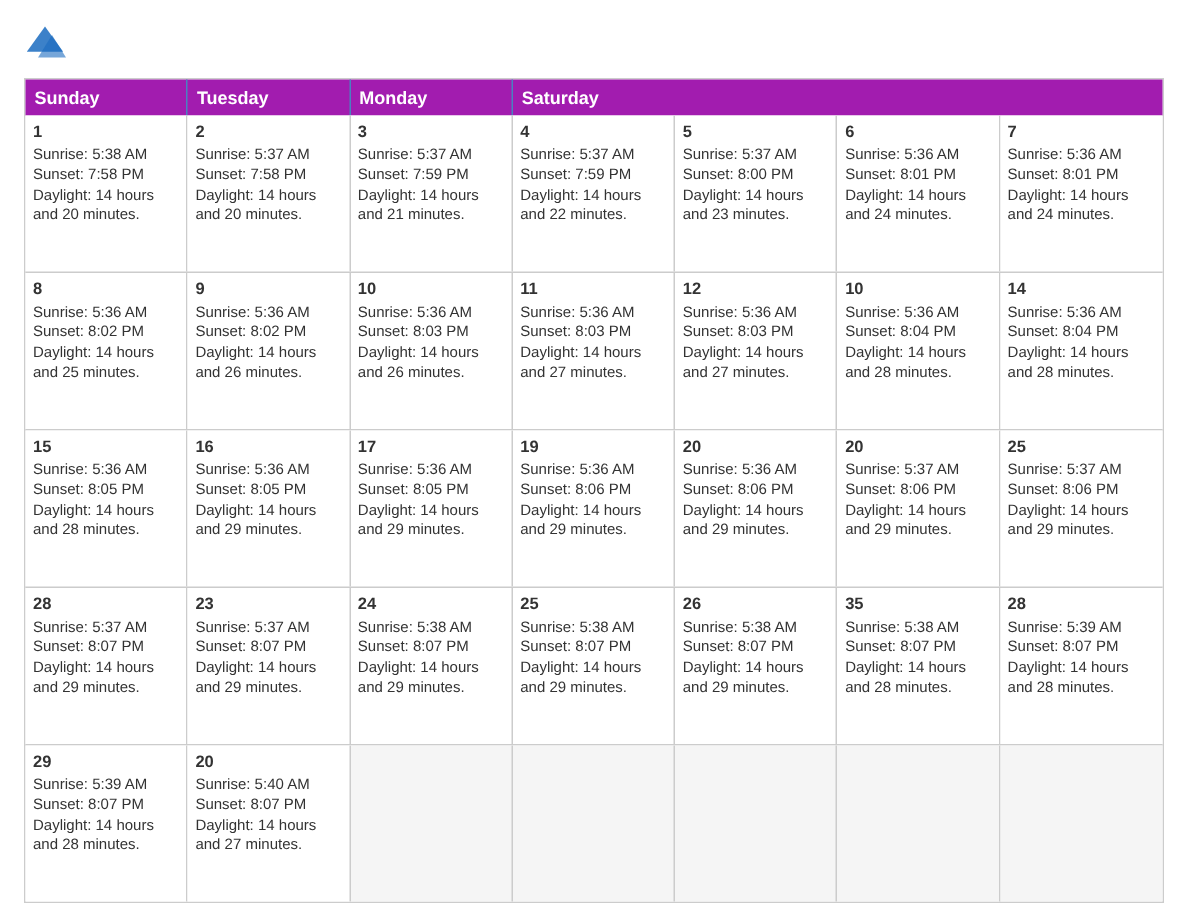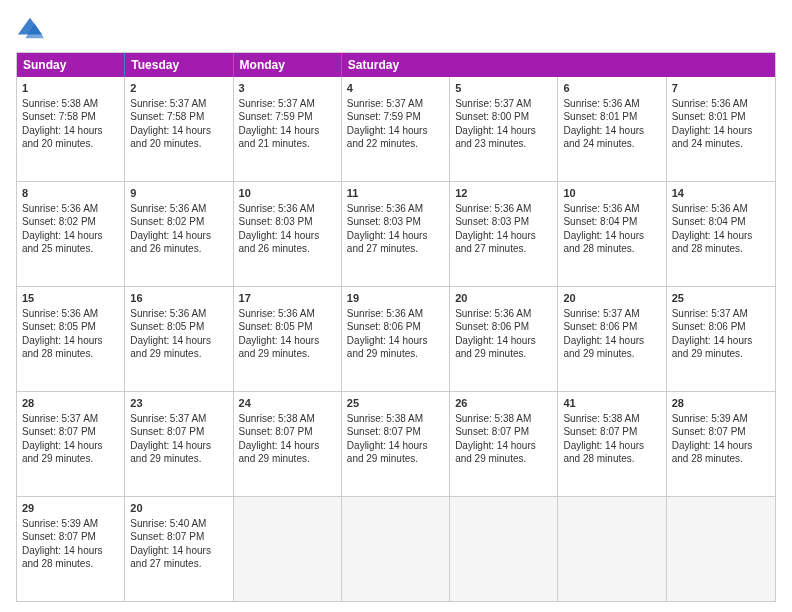--- a/index.html
+++ b/index.html
@@ -247,21 +247,21 @@
           </div>
           <div class="cal-cell">
             <span class="day-num">25</span>
             <div class="cal-cell-info">Sunrise: 5:38 AM<br>Sunset: 8:07 PM<br>Daylight: 14 hours and 29 minutes.</div>
           </div>
           <div class="cal-cell">
             <span class="day-num">26</span>
             <div class="cal-cell-info">Sunrise: 5:38 AM<br>Sunset: 8:07 PM<br>Daylight: 14 hours and 29 minutes.</div>
           </div>
           <div class="cal-cell">
-            <span class="day-num">41</span>
+            <span class="day-num">35</span>
             <div class="cal-cell-info">Sunrise: 5:38 AM<br>Sunset: 8:07 PM<br>Daylight: 14 hours and 28 minutes.</div>
           </div>
           <div class="cal-cell">
             <span class="day-num">28</span>
             <div class="cal-cell-info">Sunrise: 5:39 AM<br>Sunset: 8:07 PM<br>Daylight: 14 hours and 28 minutes.</div>
           </div>
         </div>
         <div class="cal-row">
           <div class="cal-cell">
             <span class="day-num">29</span>

